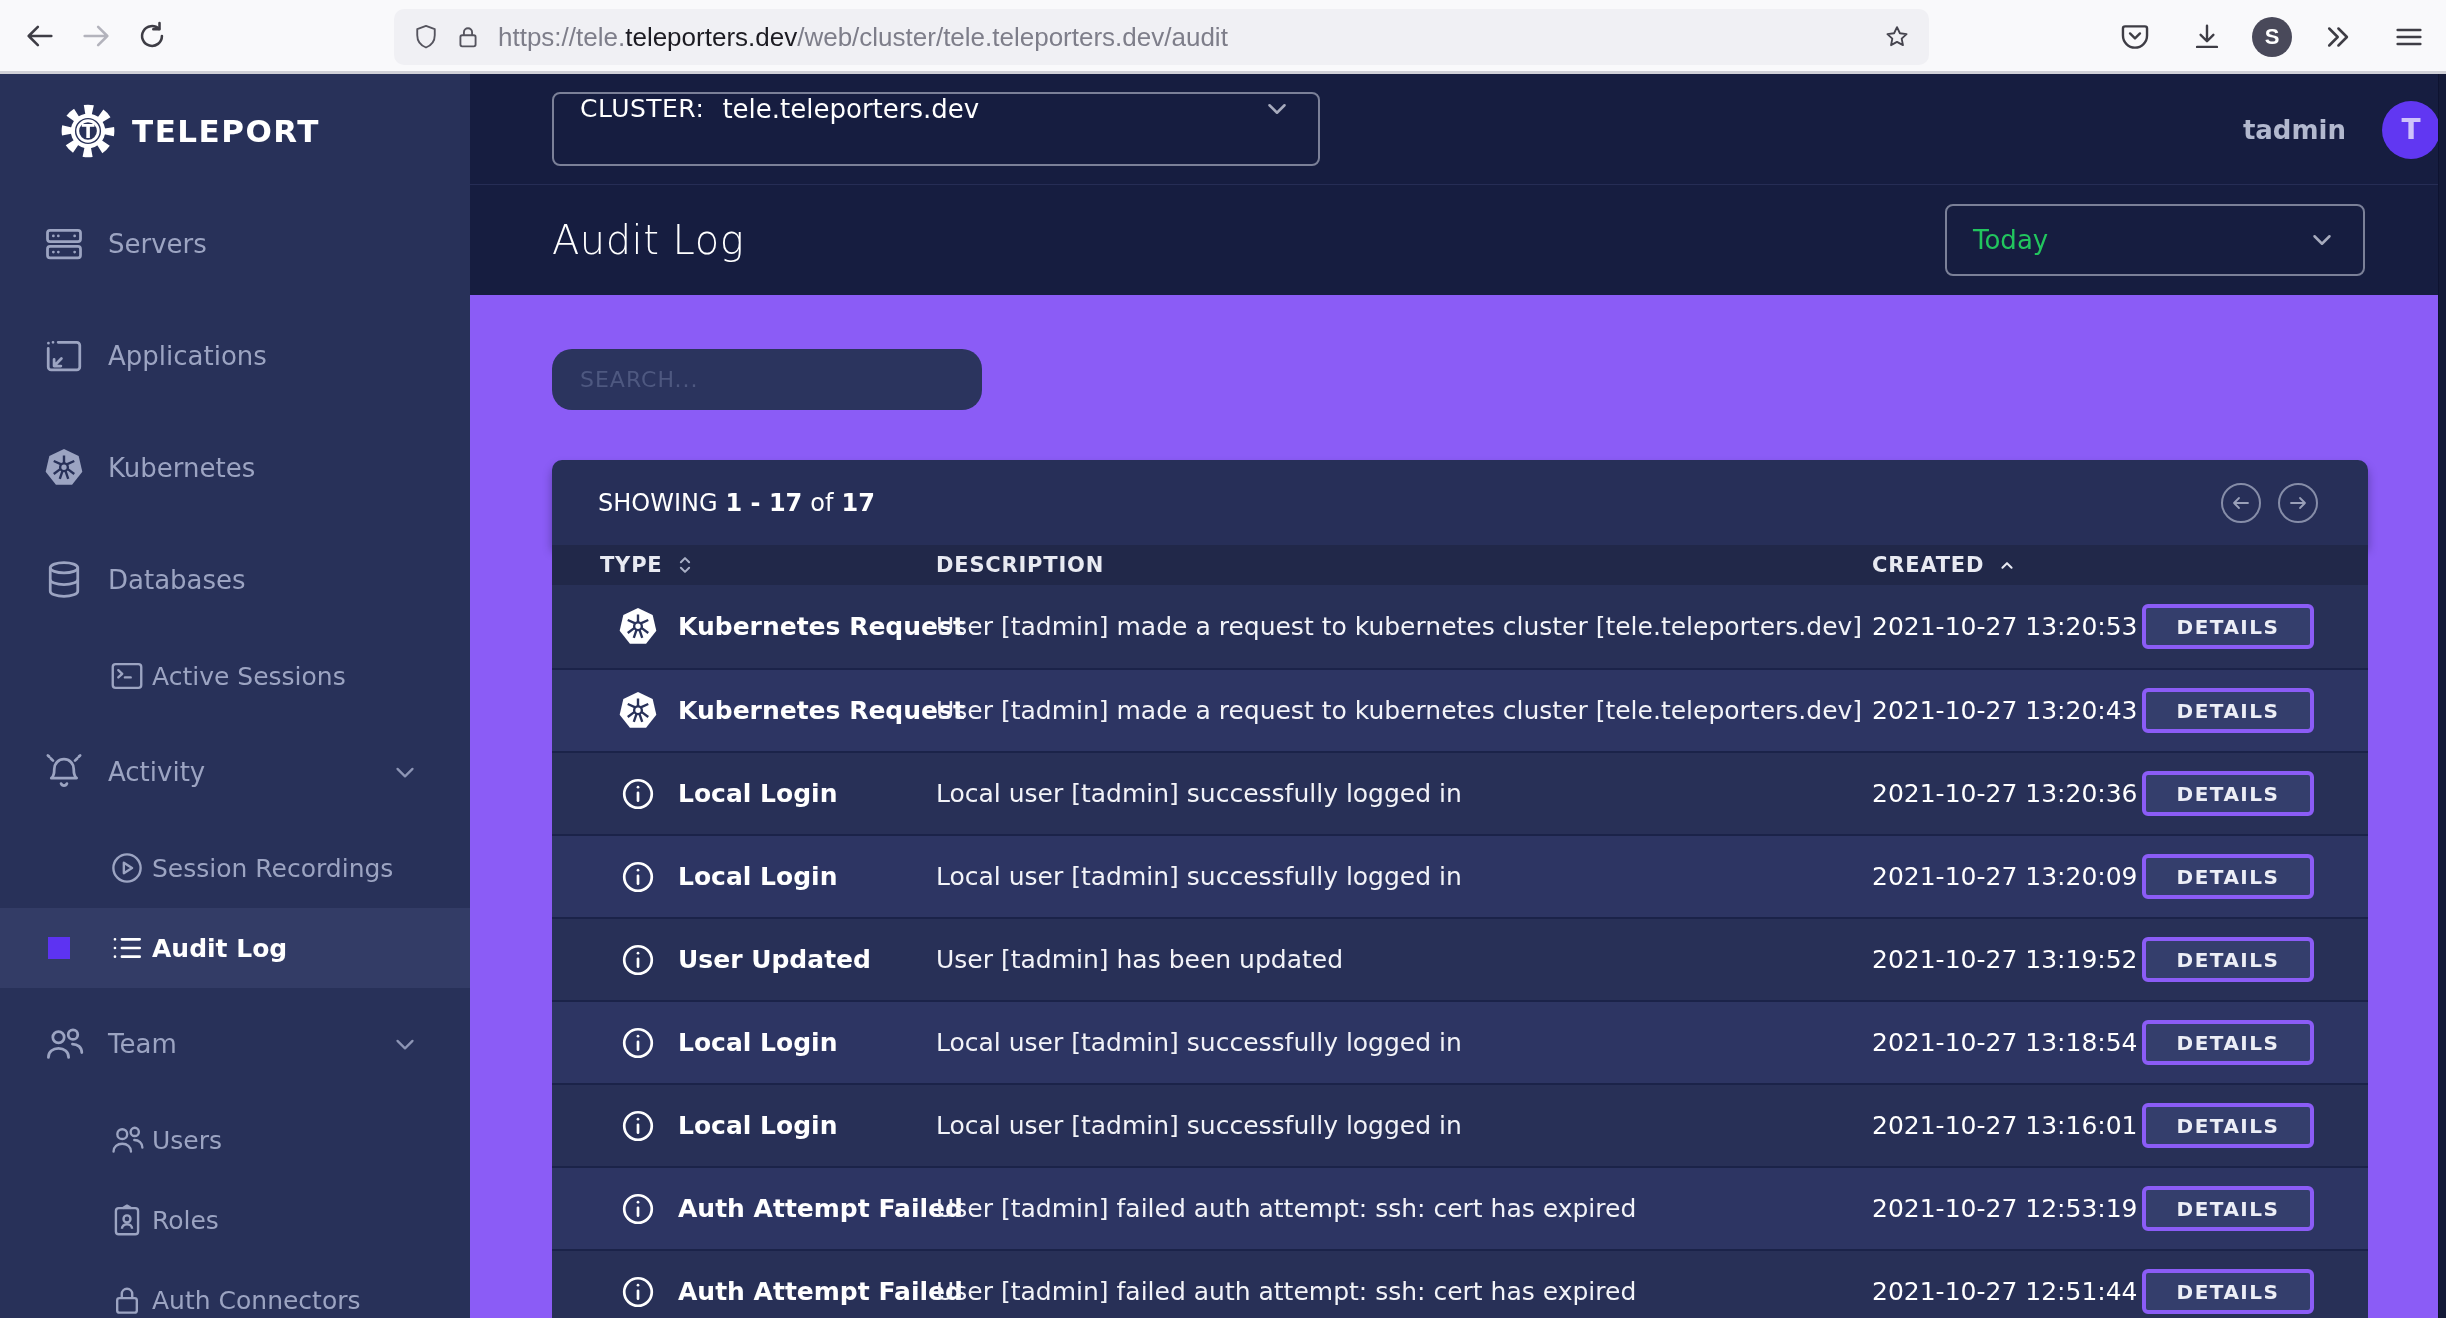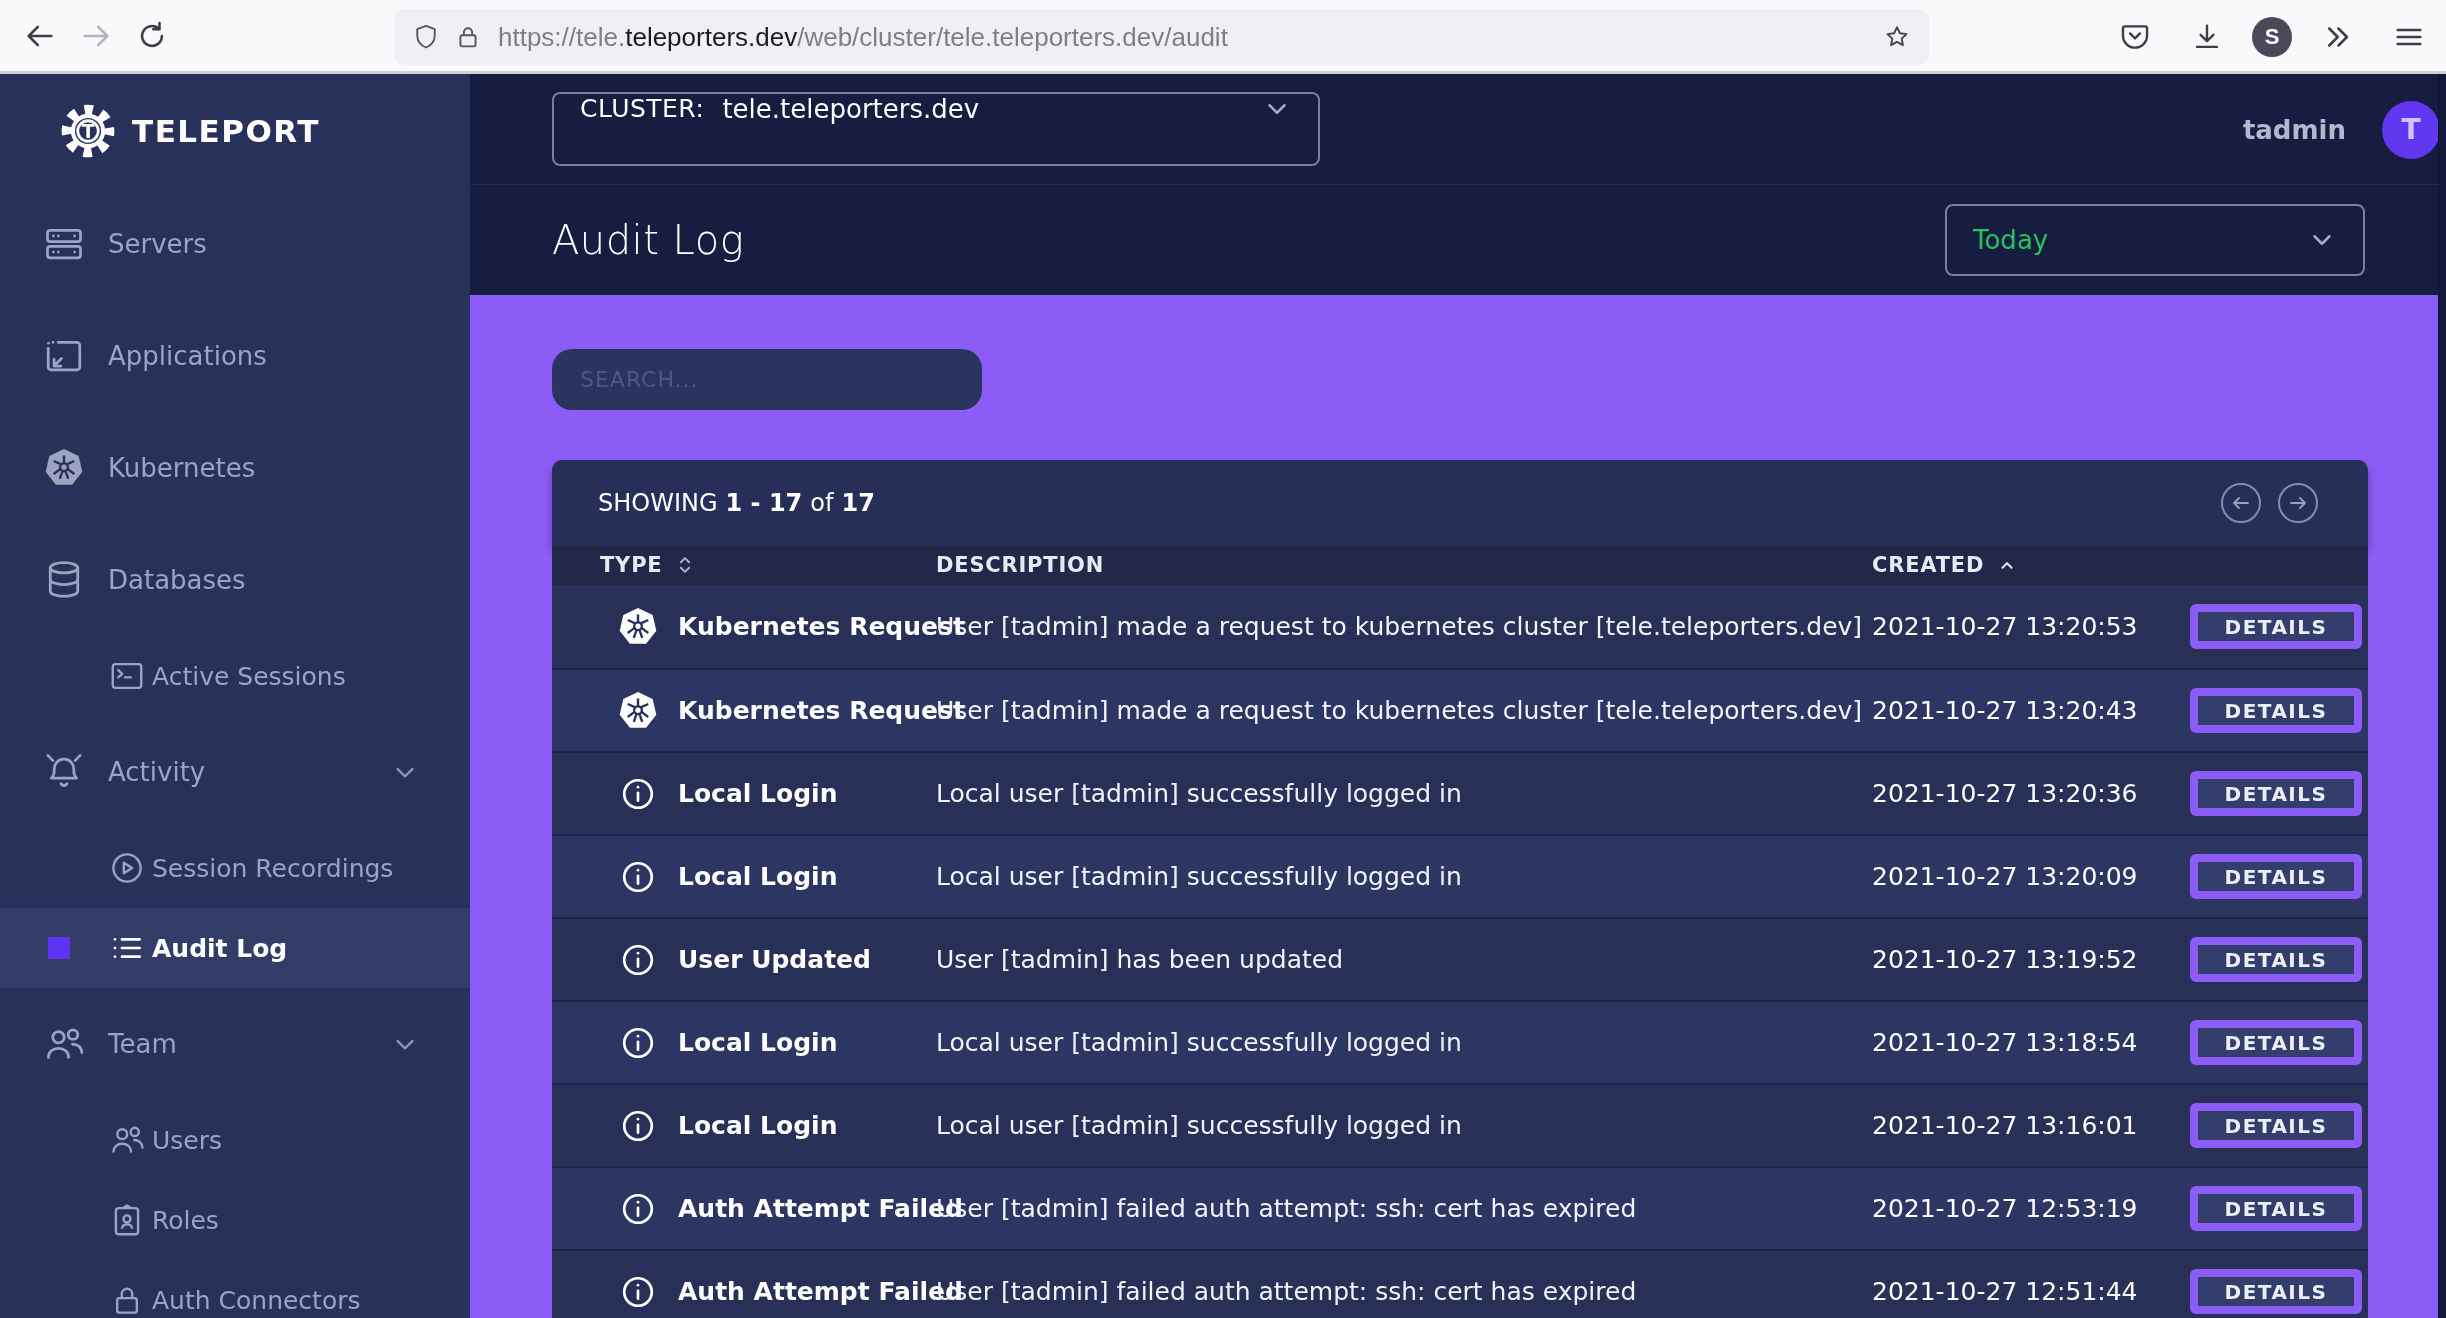--- a/index.html
+++ b/index.html
@@ -106,24 +106,24 @@
   .tbody .grid-row:nth-child(even) { background:#2d3563; }
   .tbody .grid-row + .grid-row { border-top:2px solid #1b2349; }
   .cell-type { display:flex; align-items:center; }
   .type-icon { width:44px; height:44px; flex:0 0 auto; display:flex; align-items:center; justify-content:center;
                color:#fff; margin-left:16px; }
   .type-icon svg { width:100%; height:100%; }
   .type-icon.sm svg { width:38px; height:38px; }
   .type-label { color:#fff; font-size:25px; font-weight:bold; margin-left:18px; white-space:nowrap; }
   .cell-desc { color:#f2f3f8; font-size:25px; white-space:nowrap; overflow:hidden; }
   .cell-created { color:#fff; font-size:25px; white-space:nowrap; }
-  .details-btn { width:172px; height:45px; background:#343e6c; border:8px solid #8b5cf6; border-radius:6px;
+  .details-btn { width:172px; height:45px; background:#343e6c; border:4px solid #8b5cf6; border-radius:6px;
                  color:#eceef6; font-size:20px; font-weight:bold; letter-spacing:1.5px;
                  display:flex; align-items:center; justify-content:center; cursor:pointer;
-                 font-family:"DejaVu Sans", sans-serif;margin-left:48px; }
+                 font-family:"DejaVu Sans", sans-serif; }
 </style>
 </head>
 <body>
 
 <div class="toolbar">
   <div class="tb-btn back">
     <svg viewBox="0 0 24 24" fill="none" stroke="currentColor" stroke-width="1.8" stroke-linecap="round" stroke-linejoin="round">
         <path d="M20 12H4M10.5 5.5L4 12l6.5 6.5"></path>
       </svg>
   </div>

